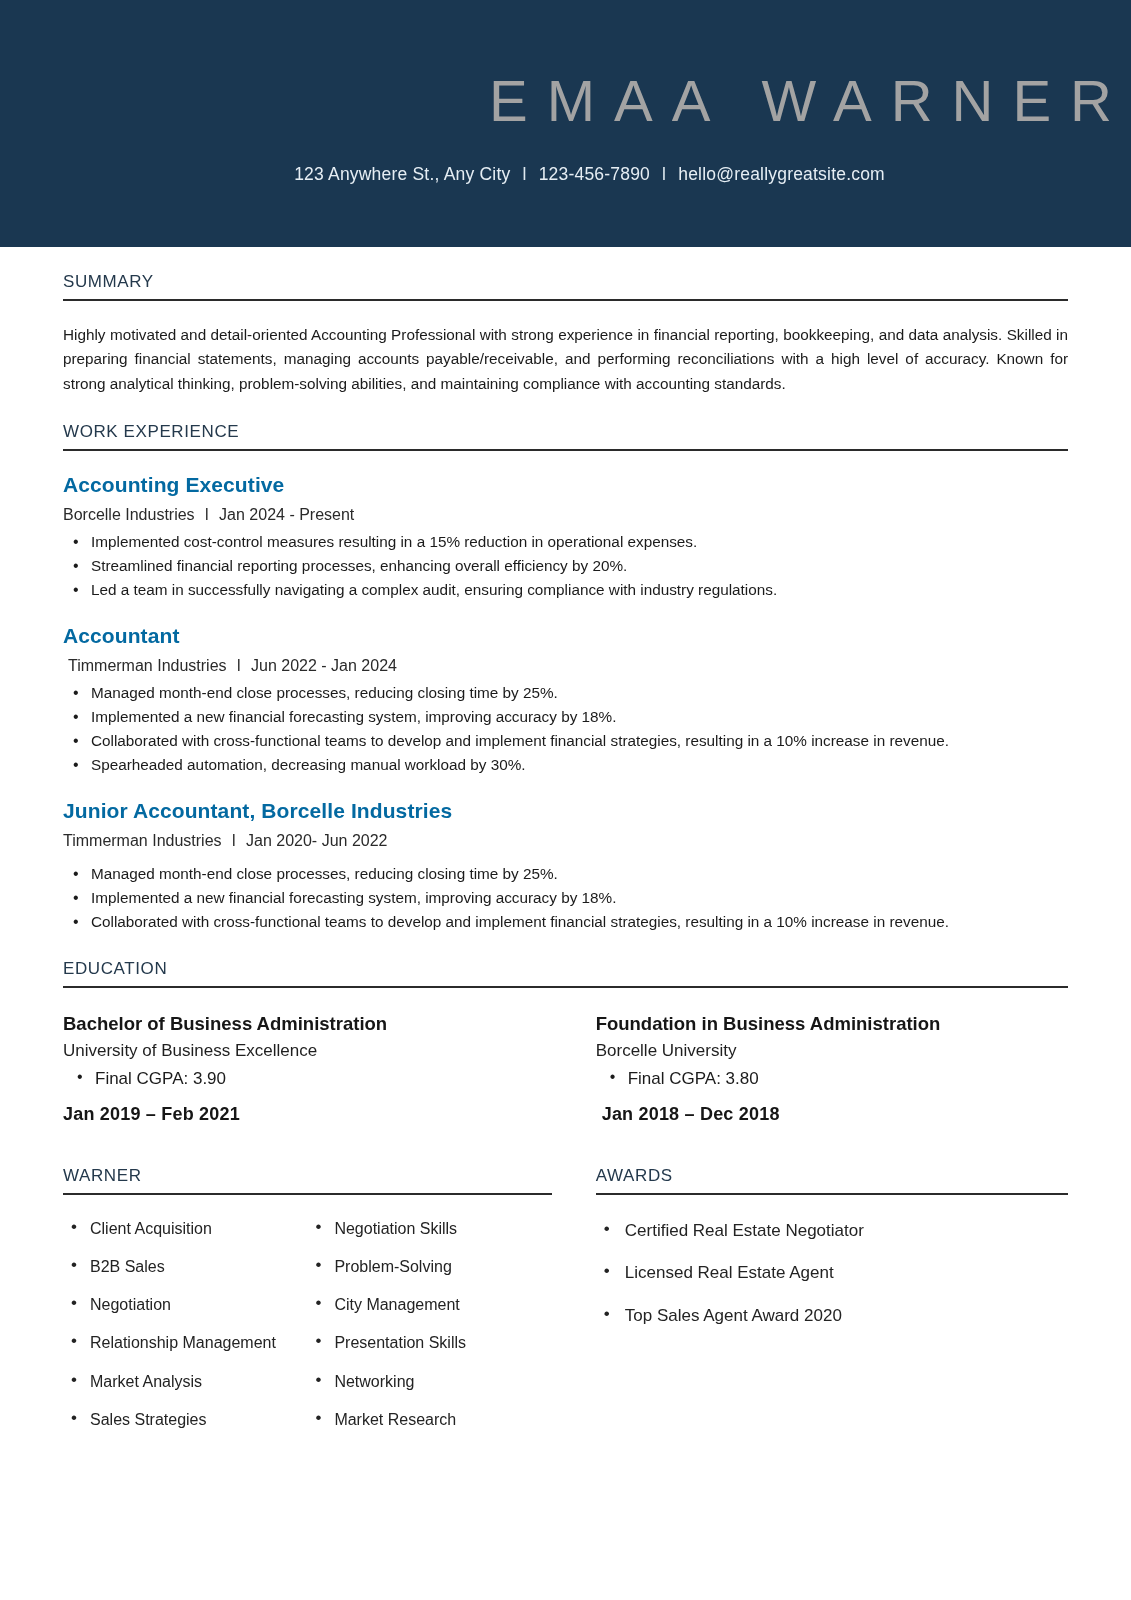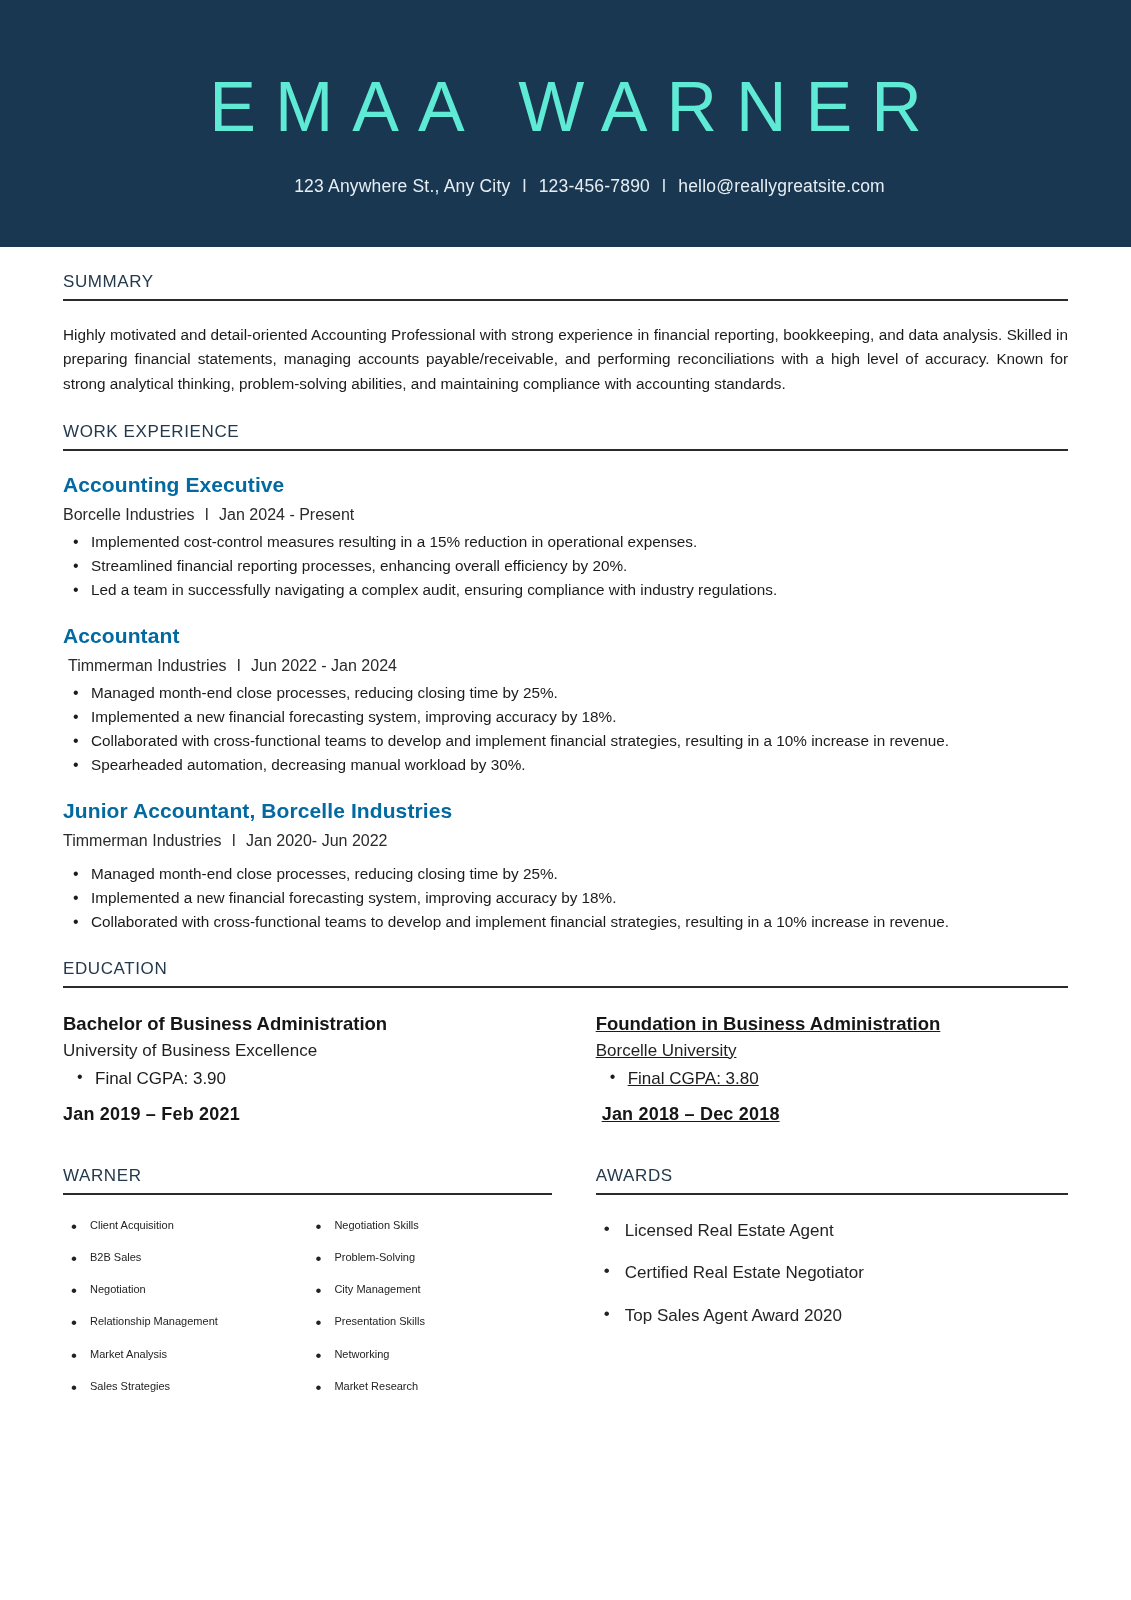--- a/index.html
+++ b/index.html
@@ -20,28 +20,29 @@
   
   .header-band {
     background: #1A3751;
     height: 247px;
     width: 1131px;
     padding-top: 72px;
     text-align: center;
   }
 
   .full-name {
-    color: #5eead4;
+    color: #a3a3a3;
     font-family: "Liberation Sans", sans-serif;
-    font-size: 70px;
+    font-size: 58px;
     font-weight: 300;
     letter-spacing: 19px;
     line-height: 1.0;
     text-indent: 19px;
     white-space: nowrap;
+    text-align: right;
   }
 
   .contact-line {
     margin-top: 34px;
     color: #e6eef4;
     font-size: 17.5px;
     font-weight: 400;
     letter-spacing: 0.2px;
     margin-left: 48px;
   }
@@ -127,21 +128,21 @@
     font-size: 16px;
     color: #1b1b1b;
   }
 
   
   .two-col {
     display: flex;
     gap: 0;
   }
   .col-left  { width: 546px; padding-right: 36px; }
-  .col-right { width: 485px; text-decoration: underline; }
+  .col-right { width: 485px; }
 
   .edu-block { margin-top: 24px; }
 
   .edu-degree {
     font-size: 18.5px;
     font-weight: bold;
     color: #161616;
     line-height: 1.25;
   }
   .edu-school {
@@ -195,21 +196,21 @@
     margin-top: 24px;
   }
   .skills-grid ul {
     list-style: none;
     width: 50%;
   }
   .skills-grid ul li,
   ul.awards-list li {
     position: relative;
     padding-left: 27px;
-    font-size: 11px;
+    font-size: 16px;
     line-height: 1.2;
     margin-bottom: 19px;
     color: #232323;
     font-weight: 400;
   }
   .skills-grid ul li::before,
   ul.awards-list li::before {
     content: "•";
     position: absolute;
     left: 8px;
@@ -348,21 +349,21 @@
           <li>Networking</li>
           <li>Market Research</li>
         </ul>
       </div>
     </div>
 
     <div class="awards-col">
       <div class="section-title">AWARDS</div>
       <div class="sub-rule"></div>
       <ul class="awards-list">
+        <li>Certified Real Estate Negotiator</li>
         <li>Licensed Real Estate Agent</li>
-        <li>Certified Real Estate Negotiator</li>
         <li>Top Sales Agent Award 2020</li>
       </ul>
     </div>
 
   </div>
 
 </div>
 
 </body></html>

